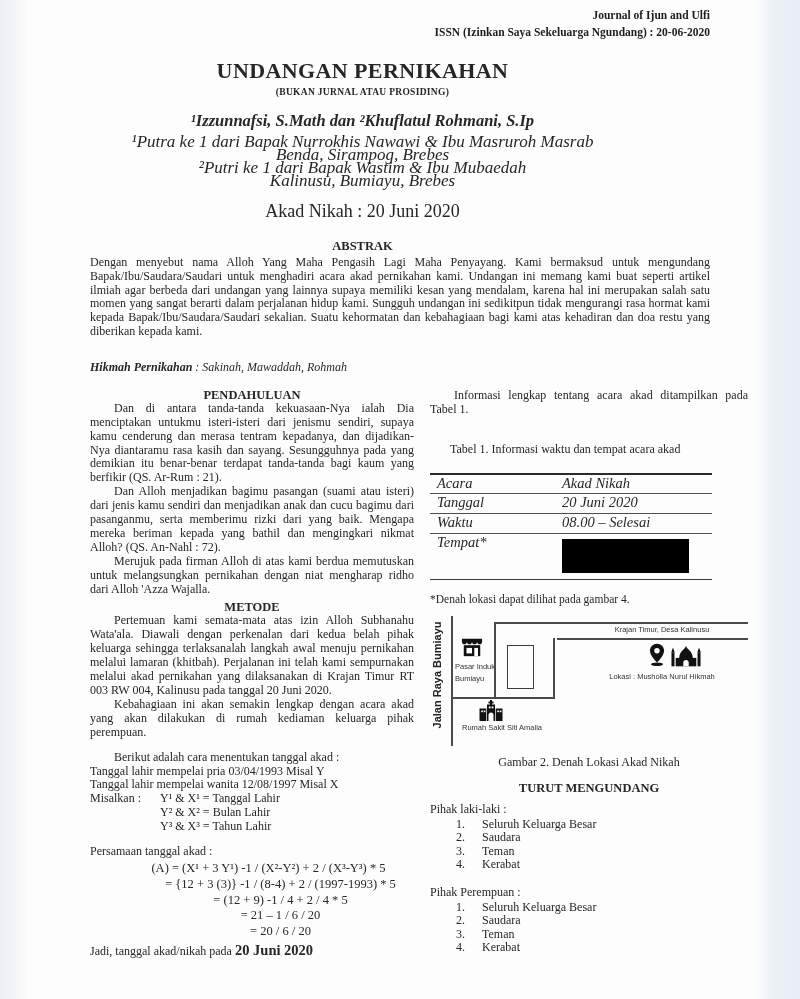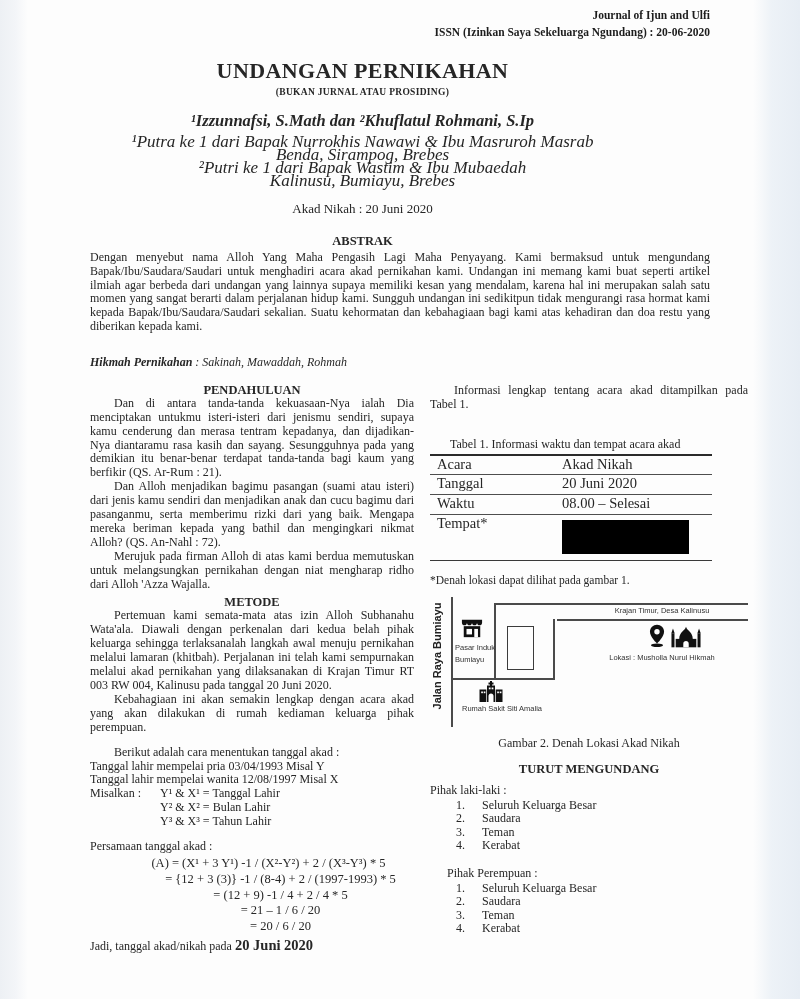--- a/index.html
+++ b/index.html
@@ -20,21 +20,21 @@
   .content { position:absolute; left:90px; top:0; width:620px; }
 
   .journal-head { margin-top:7px; text-align:right; font-weight:bold; font-size:11.5px; line-height:17px; color:#1d1d1d; }
 
   .center-block { width:545px; text-align:center; }
   .doc-title { margin:17px 0 0; font-size:22px; font-weight:bold; letter-spacing:.4px; }
   .doc-subtitle { margin-top:3px; font-size:9.5px; font-weight:bold; letter-spacing:.3px; }
   .authors { margin-top:14px; font-size:16.5px; font-weight:bold; font-style:italic; }
   .affil { font-size:17px; font-style:italic; line-height:13px; }
   .affil.first { margin-top:4px; }
-  .dateline { margin-top:14px; font-size:13px; }
+  .dateline { margin-top:14px; font-size:18px; }
   .abstract-head { margin-top:17px; font-size:12.5px; font-weight:bold; }
 
   .abstract-body { margin:2px 0 0; font-size:12px; line-height:13.8px; text-align:justify; }
   .keywords { margin-top:21px; font-size:12px; font-style:italic; }
   .keywords .kw-label { font-weight:bold; }
 
   .columns { display:flex; gap:16px; margin-top:14px; }
   .col-left { flex:none; width:324px; font-size:12px; line-height:13.9px; text-align:justify; }
   .col-right { flex:1; font-size:12px; line-height:13.9px; position:relative; }
 
@@ -47,41 +47,41 @@
   .assume-label { flex:none; width:70px; }
   .formula-title { margin-top:11px; }
   .equations { margin-top:2px; font-size:12.5px; line-height:15.8px; text-align:center; }
   .eq1 { padding-left:33px; }
   .eqn { padding-left:57px; }
   .conclusion { margin-top:4px; font-size:12px; text-align:left; }
   .conclusion .concl-date { font-weight:bold; font-size:14.5px; }
 
   .intro { margin:0; text-indent:24px; text-align:justify; }
   .table-caption { margin-top:26px; text-indent:20px; }
-  .itable { margin-top:2px; border-top:2px solid #2b2b2b; font-size:14.5px; width:282px; }
+  .itable { margin-top:16px; border-top:2px solid #2b2b2b; font-size:14.5px; width:282px;font-style:italic; }
   .irow { display:flex; border-bottom:1px solid #4e4e4e; }
   .irow:last-child { border-bottom:1.5px solid #3a3a3a; }
   .irow .lbl { flex:none; width:132px; padding:2px 0 3px 7px; }
   .irow .val { padding:2px 0 3px; }
   .redacted { width:127px; height:34px; background:#000; margin:3px 0; }
   .footnote { margin-top:13px; font-size:11.5px; }
 
   .map { position:relative; margin-top:9px; margin-left:-4px; width:322px; height:130px;
          font-family:"Liberation Sans", sans-serif; color:#2e2e2e; }
   .map .line { position:absolute; background:#4a4a4a; }
   .vroad-label { position:absolute; left:-46px; top:52px; width:116px; text-align:center;
                  transform:rotate(-90deg); font-size:11px; font-weight:bold; color:#222; }
   .map-label { position:absolute; font-size:7.5px; line-height:10px; color:#333; }
   .block-rect { position:absolute; left:81px; top:29px; width:27px; height:44px; border:1.5px solid #3c3c3c; }
   .map svg { position:absolute; }
 
   .figure-caption { margin-top:10px; text-align:center; }
   .invite-head { margin-top:12px; text-align:center; font-weight:bold; font-size:12.5px; }
   .invite-label { margin-top:7px; }
-  .invite-label.second { margin-top:14px;margin-left:17px; }
+  .invite-label.second { margin-top:14px; }
   ol.invite-list { margin:1px 0 0; padding:0; list-style:none; counter-reset:n; }
   ol.invite-list li { counter-increment:n; position:relative; padding-left:52px; line-height:13.5px; margin-top:0; }
   ol.invite-list li::before { content:counter(n) "."; position:absolute; left:26px; }
 </style>
 </head>
 <body>
 
 <div class="edge-left"></div>
 <div class="edge-right"></div>
 
@@ -164,21 +164,21 @@
           <div class="val">08.00 – Selesai</div>
         </div>
         <div class="irow">
           <div class="lbl">Tempat*</div>
           <div class="val">
             <div class="redacted"></div>
           </div>
         </div>
       </div>
 
-      <div class="footnote">*Denah lokasi dapat dilihat pada gambar 1.</div>
+      <div class="footnote">*Denah lokasi dapat dilihat pada gambar 4.</div>
 
       <div class="map">
         <div class="vroad-label">Jalan Raya Bumiayu</div>
         <div class="line" style="left:25px;top:0;width:2px;height:130px;"></div>
         <div class="line" style="left:68px;top:6px;width:254px;height:2px;"></div>
         <div class="line" style="left:131px;top:22px;width:191px;height:2px;"></div>
         <div class="line" style="left:68px;top:6px;width:2px;height:77px;"></div>
         <div class="line" style="left:127px;top:22px;width:2px;height:61px;"></div>
         <div class="line" style="left:25px;top:81px;width:104px;height:2px;"></div>
         <div class="block-rect"></div>

